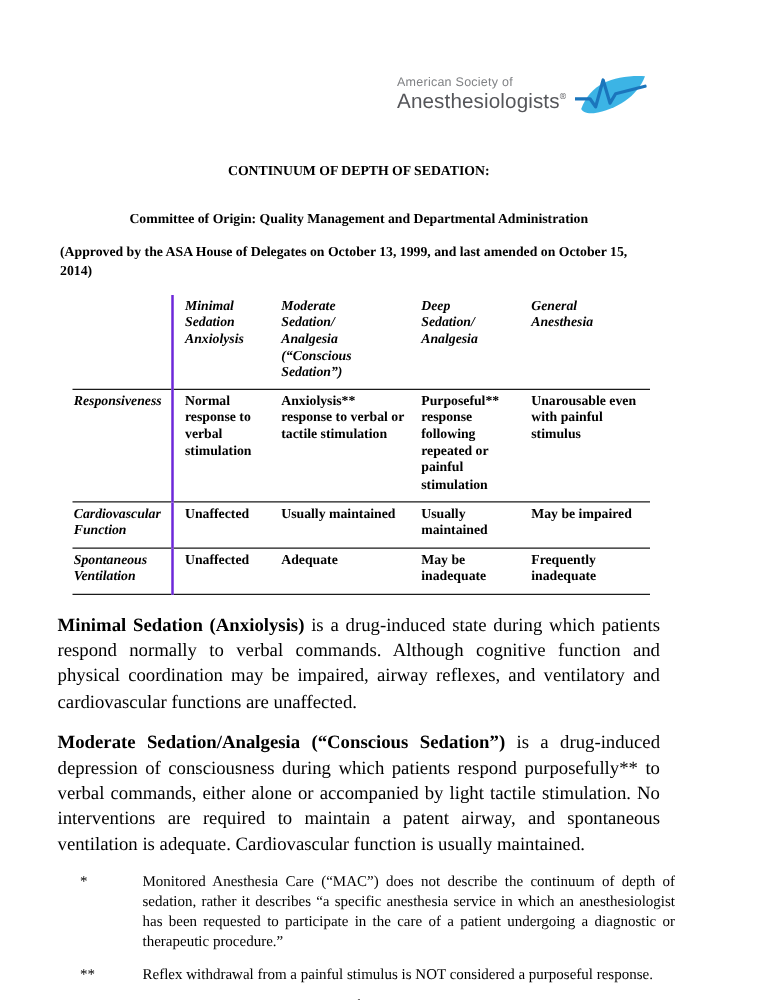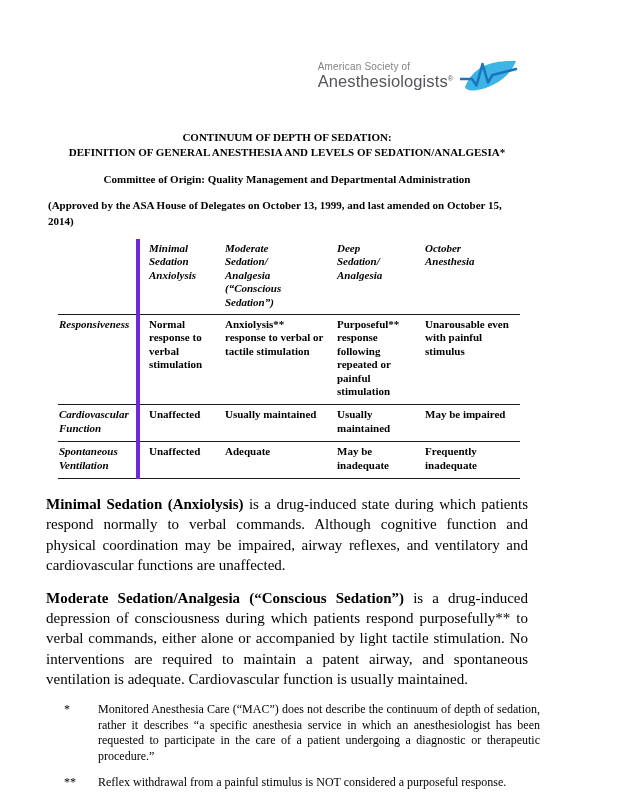--- a/index.html
+++ b/index.html
@@ -40,21 +40,21 @@
   .content { padding: 0 34px; }
 
   .title-block {
     margin-top: 130px;
     text-align: center;
     font-weight: bold;
     font-size: 11px;
     line-height: 1.4;
   }
   .committee {
-    margin-top: 11px;
+    margin-top: 23px;
     text-align: center;
     font-weight: bold;
     font-size: 11px;
     line-height: 1.4;
   }
   .approval {
     margin-top: 11px;
     max-width: 478px;
     margin-left: auto;
     margin-right: auto;
@@ -74,21 +74,21 @@
     line-height: 1.22;
   }
   .sed-table th, .sed-table td {
     border-bottom: 1px solid #1a1a1a;
     vertical-align: top;
     text-align: left;
     font-weight: bold;
     padding: 3px 4px 6px 9px;
   }
   .sed-table th:first-child, .sed-table td:first-child {
-    border-right: 4px solid #6d28d9;
+    border-right: 2px solid #6d28d9;
     padding-left: 1px;
   }
   .sed-table thead th {
     font-style: italic;
     white-space: pre-line;
     padding-bottom: 5px;
   }
   .sed-table .row-label { font-style: italic; }
 
   
@@ -102,21 +102,21 @@
   .para-2 { margin-top: 11px; }
 
   .footnote {
     display: flex;
     margin: 12px 0 0 30px;
     font-size: 12px;
     line-height: 1.33;
   }
   .footnote-2 { margin-top: 10px; }
   .fn-marker { width: 34px; flex: 0 0 34px; }
-  .fn-text { flex: 1; text-align: justify; }
+  .fn-text { flex: 1; text-align: justify; margin-left: 16px; }
 
   .page-number {
     margin-top: 8px;
     text-align: center;
     font-size: 12px;
   }
 </style>
 </head>
 <body>
 
@@ -132,21 +132,20 @@
         <path d="M5 29 C13 8, 32 2, 56 3 C50 19, 33 30, 15 32.5 C9.5 33, 5.5 31.5, 5 29 Z" fill="#3cb4e5"></path>
         <path d="M0 21 L12 21 L16.5 27.5 L22.5 6 L28 24.5 L32.5 17 L56 11" stroke="#1b75bc" stroke-width="2.6" fill="none" stroke-linejoin="round" stroke-linecap="round"></path>
       </svg>
     </span>
   </div>
 
   <div class="content">
 
     <div class="title-block">
       <div>CONTINUUM OF DEPTH OF SEDATION:</div>
-      <div>DEFINITION OF GENERAL ANESTHESIA AND LEVELS OF SEDATION/ANALGESIA*</div>
     </div>
 
     <div class="committee">Committee of Origin: Quality Management and Departmental Administration</div>
 
     <div class="approval">(Approved by the ASA House of Delegates on October 13, 1999, and last amended on October 15, 2014)</div>
 
     <table class="sed-table">
       <colgroup>
         <col style="width:80px">
         <col style="width:78px">
@@ -160,21 +159,21 @@
           <th>Minimal
 Sedation
 Anxiolysis</th>
           <th>Moderate
 Sedation/
 Analgesia
 (“Conscious Sedation”)</th>
           <th>Deep
 Sedation/
 Analgesia</th>
-          <th>October
+          <th>General
 Anesthesia</th>
         </tr>
       </thead>
       <tbody>
         <tr>
           <td class="row-label">Responsiveness</td>
           <td>Normal response to verbal stimulation</td>
           <td>Anxiolysis** response to verbal or tactile stimulation</td>
           <td>Purposeful** response following repeated or painful stimulation</td>
           <td>Unarousable even with painful stimulus</td>

